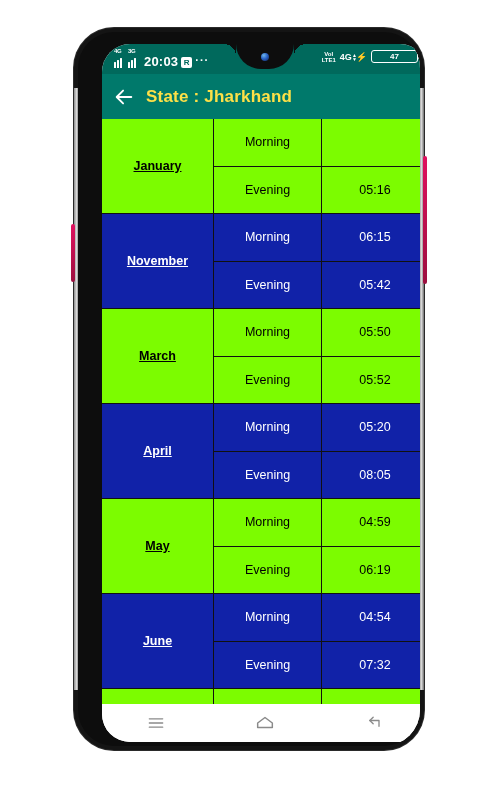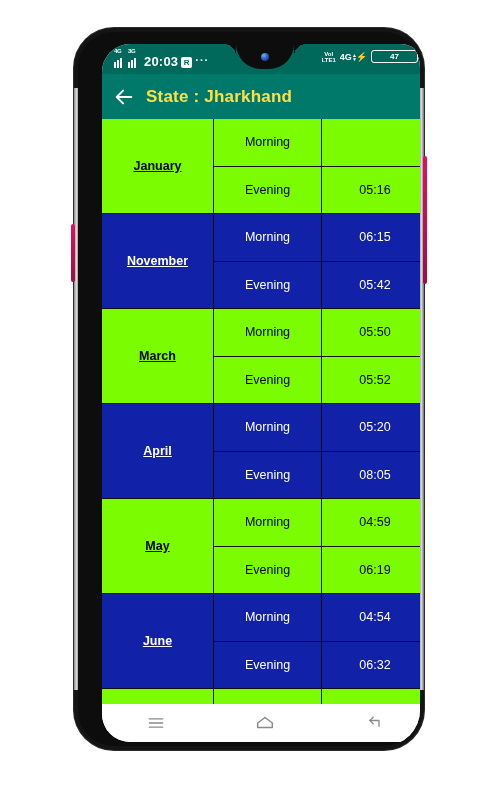--- a/index.html
+++ b/index.html
@@ -241,21 +241,21 @@
           </div>
           <div class="month-block blue">
             <div class="month-name">June</div>
             <div class="month-rows">
               <div class="tr">
                 <div class="td-period">Morning</div>
                 <div class="td-time">04:54</div>
               </div>
               <div class="tr">
                 <div class="td-period">Evening</div>
-                <div class="td-time">06:32</div>
+                <div class="td-time">07:32</div>
               </div>
             </div>
           </div>
           <div class="month-block green partial">
             <div class="month-name"></div>
             <div class="month-rows">
               <div class="tr">
                 <div class="td-period">Morning</div>
                 <div class="td-time">05:04</div>
               </div>

